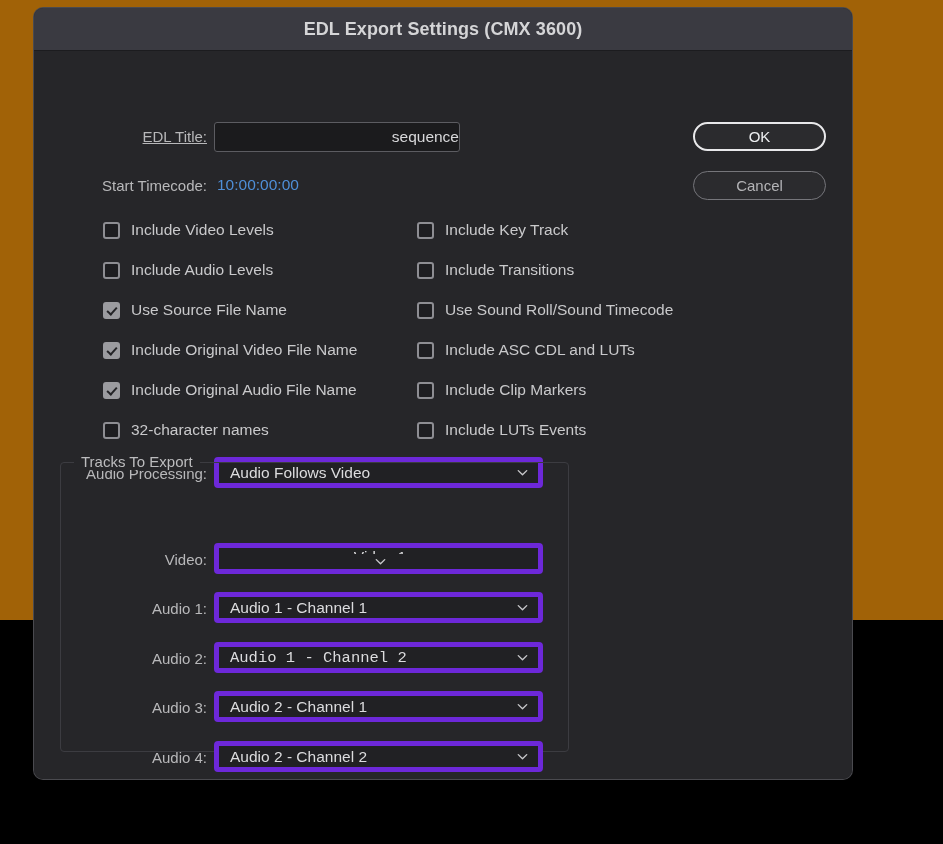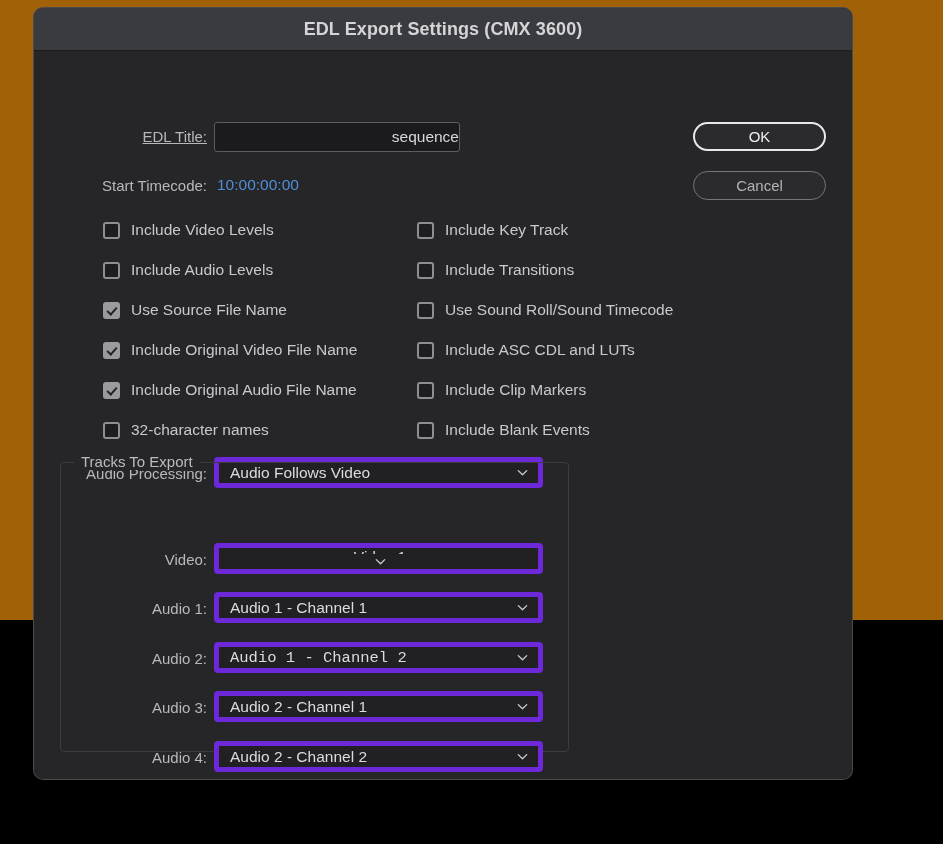--- a/index.html
+++ b/index.html
@@ -272,21 +272,21 @@
       <div class="checkrow" style="left:340px; top:288px;">
         <span class="cb"></span>
         <span class="cb-label">Include ASC CDL and LUTs</span>
       </div>
       <div class="checkrow" style="left:340px; top:328px;">
         <span class="cb"></span>
         <span class="cb-label">Include Clip Markers</span>
       </div>
       <div class="checkrow" style="left:340px; top:368px;">
         <span class="cb"></span>
-        <span class="cb-label">Include Blank Events</span>
+        <span class="cb-label">Include LUTs Events</span>
       </div>
 
       <div class="row-label" style="left:4px; top:414px; width:169px;">Audio Processing:</div>
       <div class="select" style="left:180px; top:406px; width:329px;">
         <span class="select-text">Audio Follows Video</span>
         <svg class="chev" viewBox="0 0 16 16">
           <path d="M3.5 6 L8 10.5 L12.5 6" fill="none" stroke="#c8c8cb" stroke-width="1.5" stroke-linecap="round" stroke-linejoin="round"></path>
         </svg>
       </div>
 

